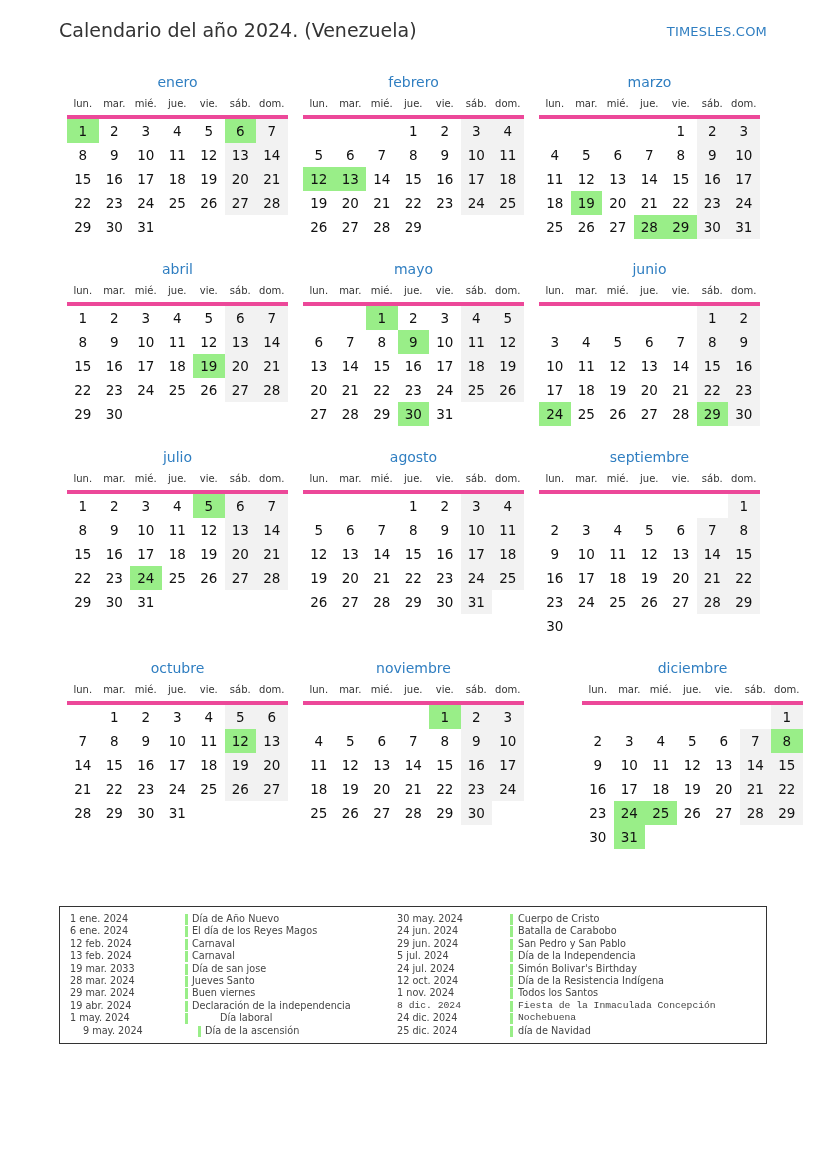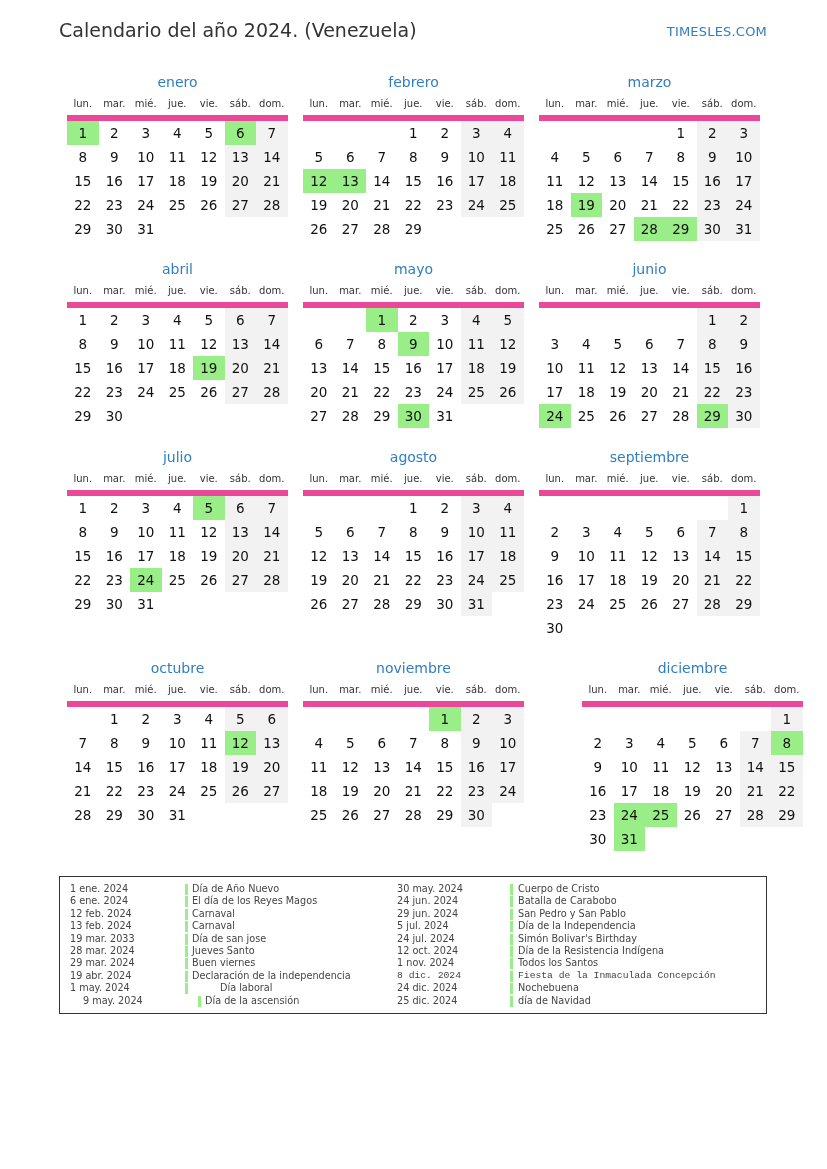--- a/index.html
+++ b/index.html
@@ -1,26 +1,26 @@
 <!DOCTYPE html>
 <html><head>
 <meta charset="utf-8">
 <style>
   html, body { margin:0; padding:0; background:#ffffff; }
   body { width:827px; height:1169px; position:relative; font-family:"DejaVu Sans", sans-serif; color:#222; overflow:hidden; }
   .title { position:absolute; left:59px; top:19px; font-size:19px; color:#333; letter-spacing:0px; }
   .brand { position:absolute; right:60px; top:24px; font-size:13px; color:#2f7ec1; letter-spacing:0.2px; }
   .month { position:absolute; width:221px; }
   .month-name { text-align:center; font-size:14px; color:#2f7ec1; height:22px; line-height:22px; }
-  .dow { display:grid; grid-template-columns:repeat(7, 31.5px); font-size:10px; color:#333; height:22px; line-height:22px; text-align:center; border-bottom:6px solid #ec4899; }
+  .dow { display:grid; grid-template-columns:repeat(7, 31.5px); font-size:10px; color:#333; height:22px; line-height:22px; text-align:center; border-bottom:4px solid #ec4899; }
   .grid { display:grid; grid-template-columns:repeat(7, 31.5px); grid-auto-rows:24px; font-size:13.5px; text-align:center; }
   .cell { line-height:24px; color:#111; }
   .cell.we { background:#f2f2f2; }
   .cell.hol { background:#99ee88; }
-  .legend { position:absolute; left:59px; top:876px; width:706px; height:136px; border:1.5px solid #333; font-size:9.7px; color:#444; }
+  .legend { position:absolute; left:59px; top:906px; width:706px; height:136px; border:1.5px solid #333; font-size:9.7px; color:#444; }
   .legend-col { position:absolute; top:6px; }
   .lrow { height:12.4px; line-height:12.4px; white-space:nowrap; position:relative; }
   .ldate { position:absolute; left:0; }
   .lbar { position:absolute; width:3px; height:11px; top:1px; background:#99ee88; }
   .lname { position:absolute; }
 </style>
 </head>
 <body>
 
 <div class="title">Calendario del año 2024. (Venezuela)</div>
@@ -687,21 +687,21 @@
         <span class="lname" style="left: 121px;">Todos los Santos</span>
       </div>
       <div class="lrow" style="width: 320px; font-family: Liberation Mono, monospace;">
         <span class="ldate">8 dic. 2024</span>
         <span class="lbar" style="left: 113px;"></span>
         <span class="lname" style="left: 121px;">Fiesta de la Inmaculada Concepción</span>
       </div>
       <div class="lrow" style="width: 320px;">
         <span class="ldate">24 dic. 2024</span>
         <span class="lbar" style="left: 113px;"></span>
-        <span class="lname" style="left: 121px;">Nochebuena</span>
+        <span class="lname" style="left: 121px; font-family: Liberation Mono, monospace;">Nochebuena</span>
       </div>
       <div class="lrow" style="width: 320px;">
         <span class="ldate">25 dic. 2024</span>
         <span class="lbar" style="left: 113px;"></span>
         <span class="lname" style="left: 121px; text-align: center;">día de Navidad</span>
       </div>
     </div>
 </div>
 
 </body></html>

